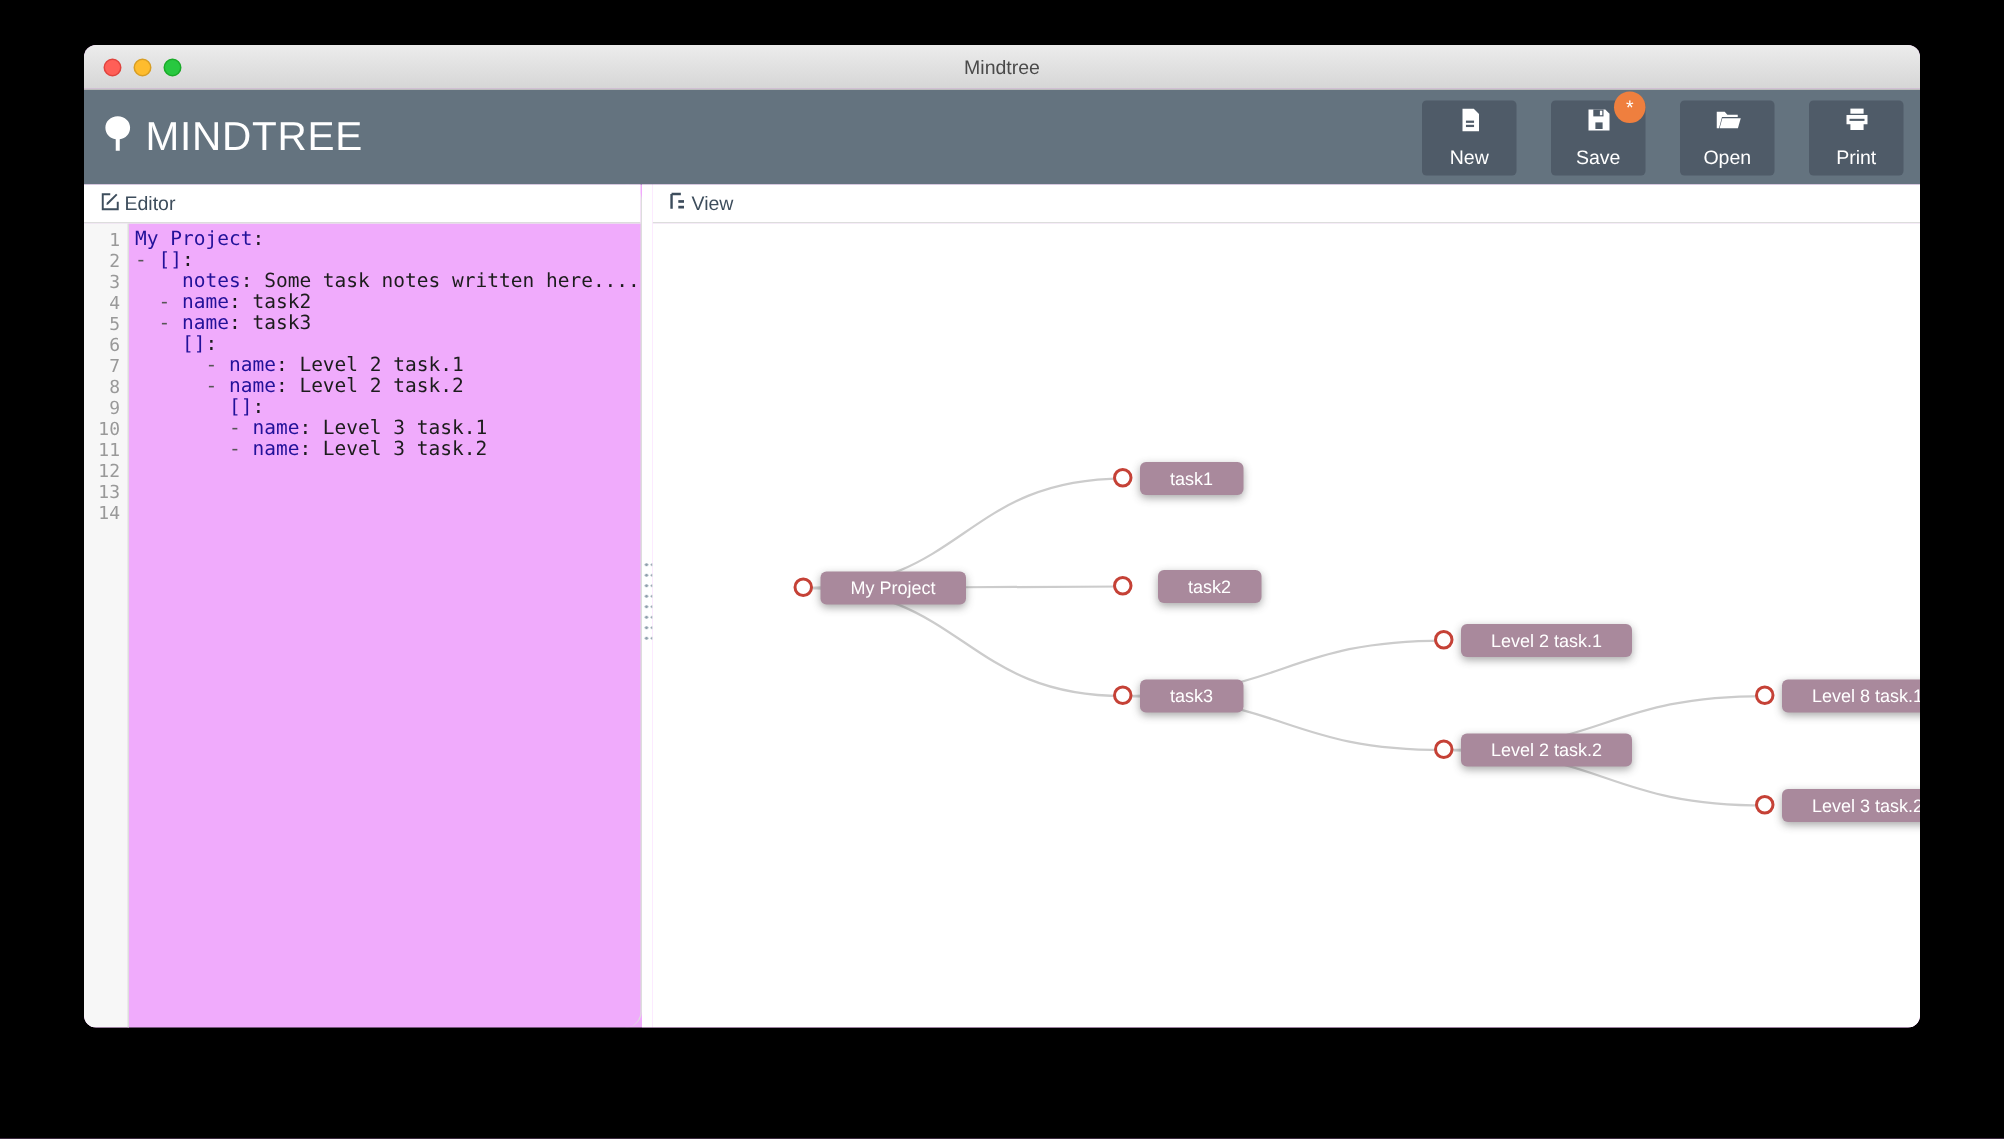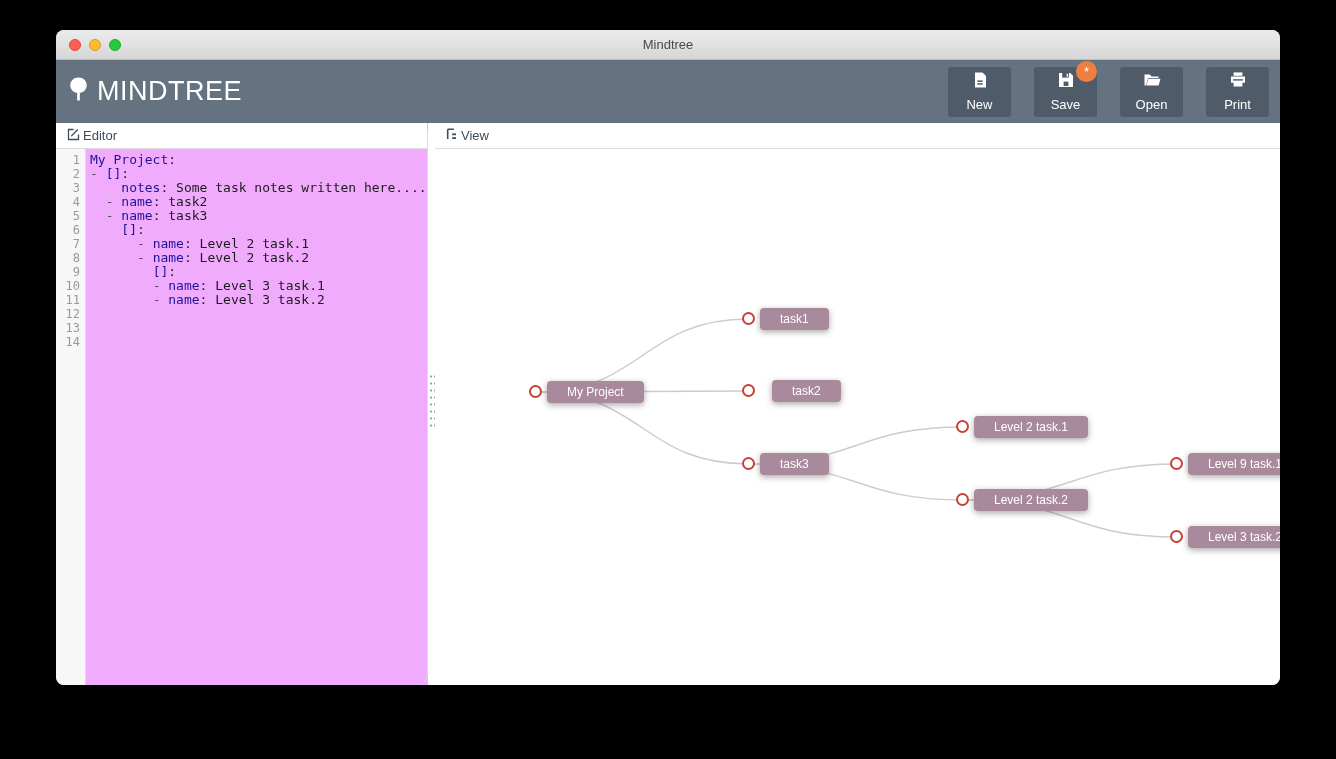--- a/index.html
+++ b/index.html
@@ -196,21 +196,21 @@
           <div class="mm-node" style="left: 325px; top: 159px;">task1</div>
           <span class="mm-dot" style="left: 307px; top: 163px;"></span>
           <div class="mm-node" style="left: 325px; top: 231px; margin-left: 12px;">task2</div>
           <span class="mm-dot" style="left: 307px; top: 235px;"></span>
           <div class="mm-node" style="left: 325px; top: 304px; text-align: right;">task3</div>
           <span class="mm-dot" style="left: 307px; top: 308px;"></span>
           <div class="mm-node" style="left: 539px; top: 267px;">Level 2 task.1</div>
           <span class="mm-dot" style="left: 521px; top: 271px;"></span>
           <div class="mm-node" style="left: 539px; top: 340px;">Level 2 task.2</div>
           <span class="mm-dot" style="left: 521px; top: 344px;"></span>
-          <div class="mm-node" style="left: 753px; top: 304px;">Level 9 task.1</div>
+          <div class="mm-node" style="left: 753px; top: 304px;">Level 8 task.1</div>
           <span class="mm-dot" style="left: 735px; top: 308px;"></span>
           <div class="mm-node" style="left: 753px; top: 377px;">Level 3 task.2</div>
           <span class="mm-dot" style="left: 735px; top: 381px;"></span>
         </div>
     </div>
 
   </div>
 </div>
 
 </body></html>

